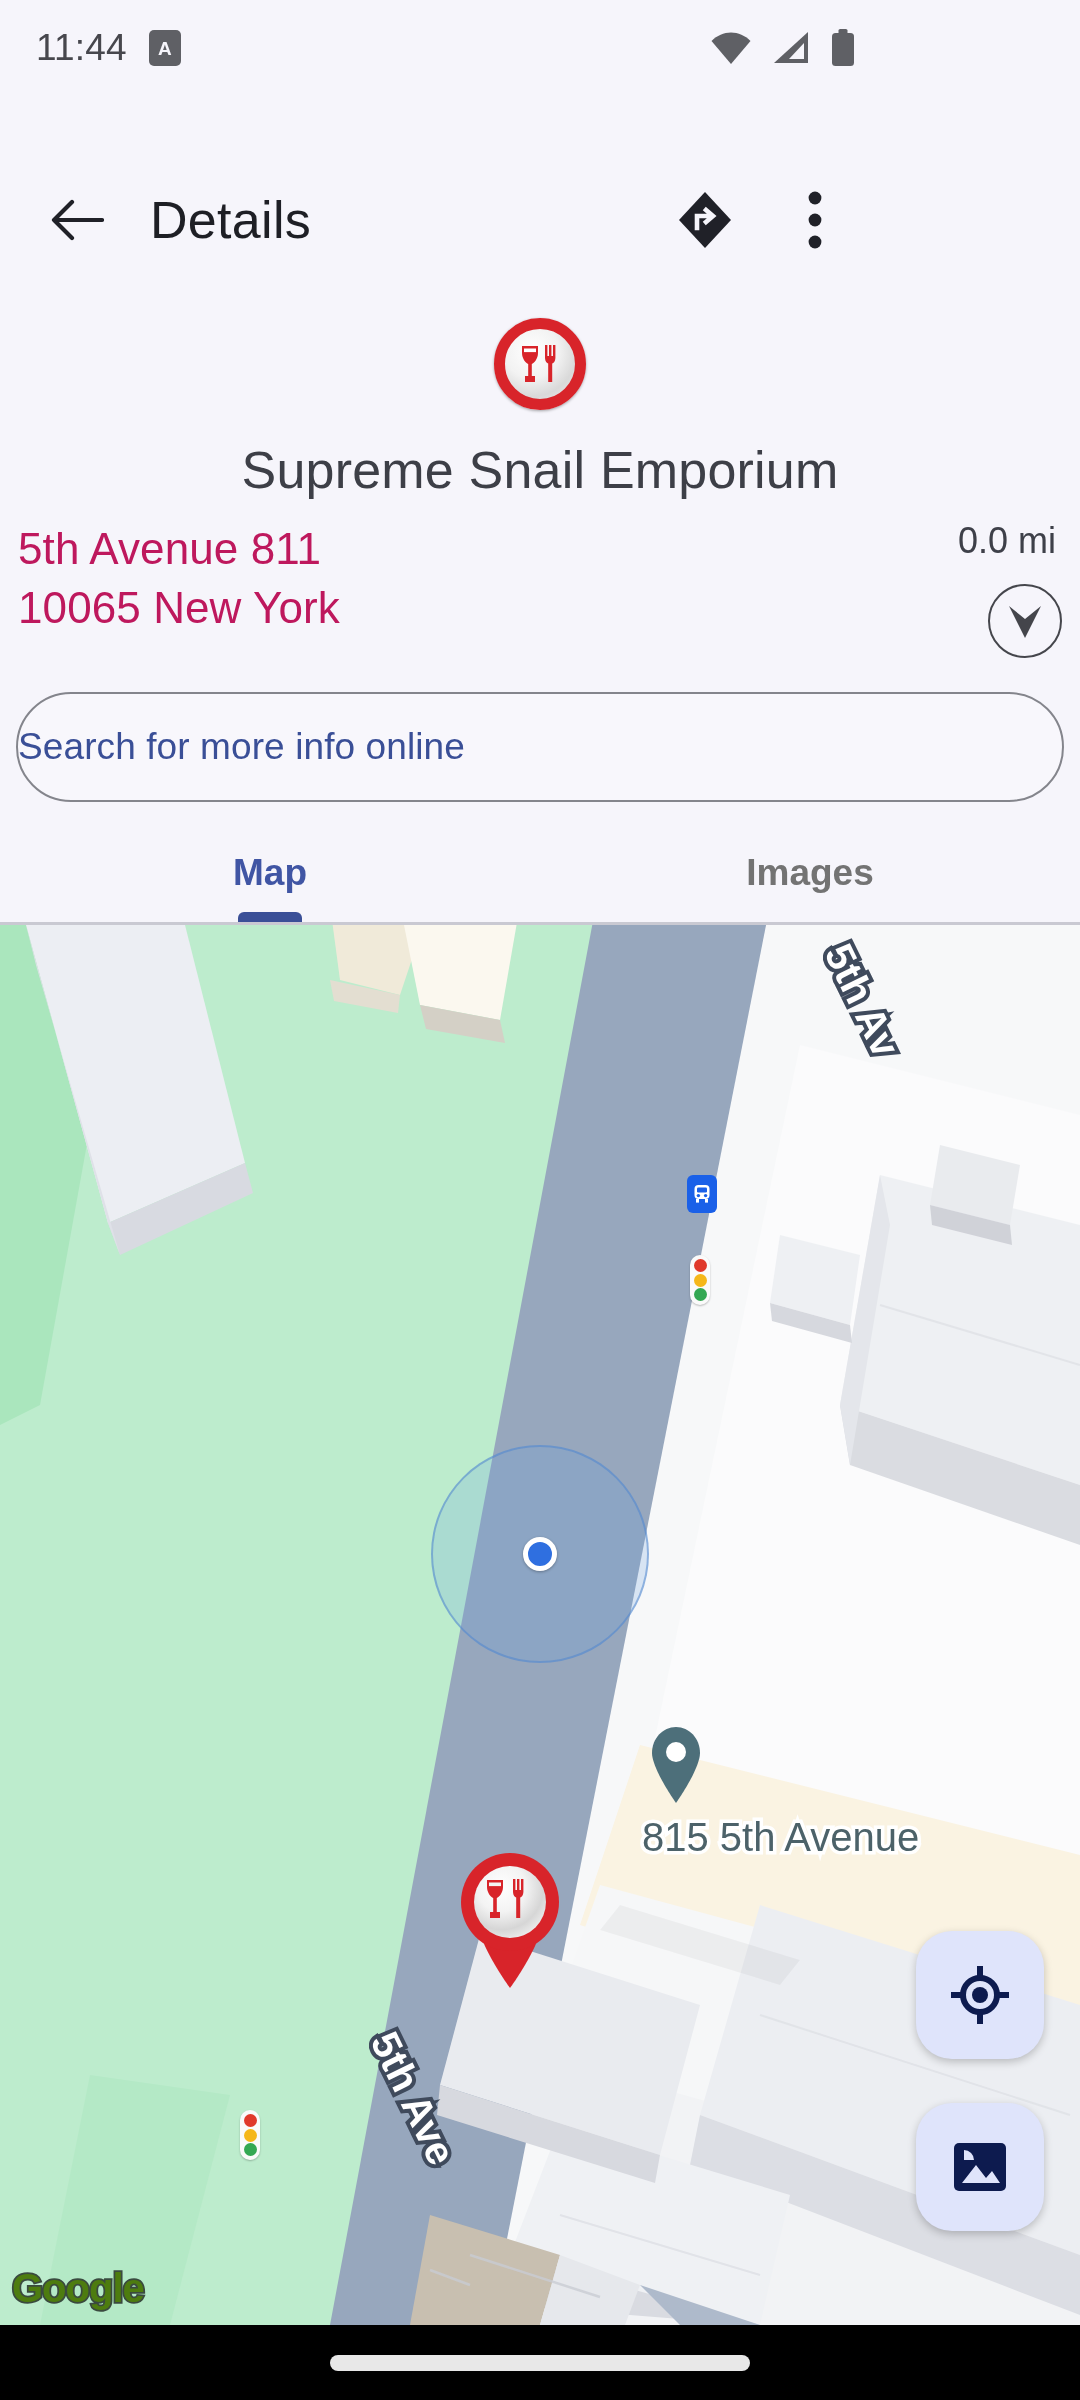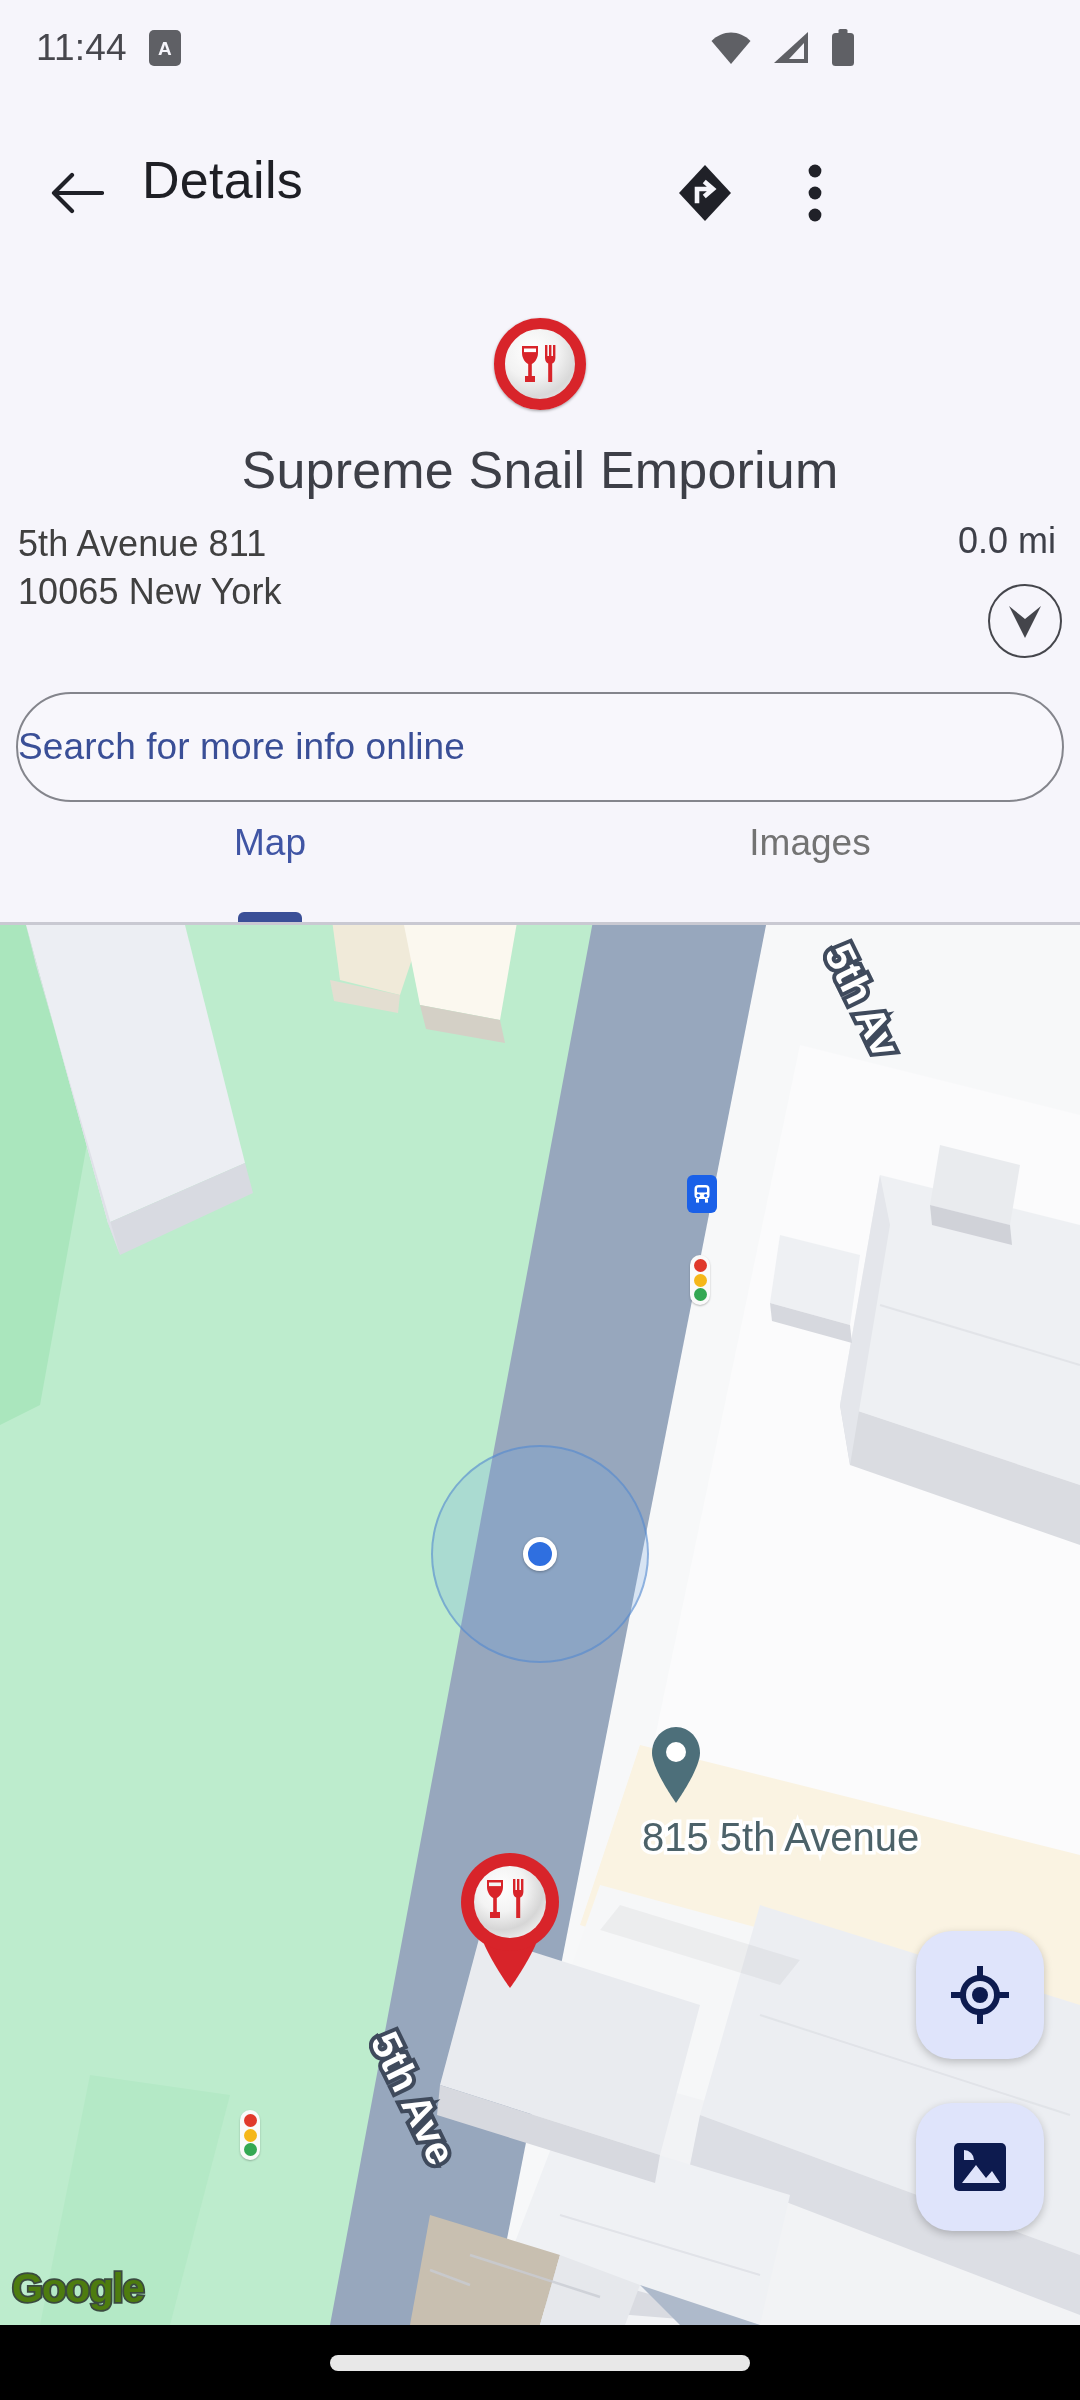--- a/index.html
+++ b/index.html
@@ -41,22 +41,23 @@
   .status-right {
     margin-left:auto;
     display:flex; align-items:center; gap:20px;
   }
   .status-right svg { display:block; }
 
   
   .appbar {
     position:absolute; top:150px; left:0;
     width:892px; height:140px;
-    display:flex; align-items:flex-start;
+    display:flex; align-items:center;
     padding:0 34px;
+    gap:8px;
   }
   .back-btn {
     width:86px; height:86px;
     display:flex; align-items:center; justify-content:center;
     cursor:pointer;
   }
   .appbar-title {
     font-size:52px;
     color:#1e1f25;
     margin-left:22px;
@@ -95,21 +96,21 @@
     letter-spacing:.2px;
   }
 
   .addr-row {
     position:absolute; top:520px; left:0; width:1080px;
     padding:0 18px;
     display:flex; align-items:flex-start;
   }
   .addr-block { line-height:1.33; }
   .addr-line {
-    font-size:36px; color:#404040;
+    font-size:44px; color:#be185d;
     letter-spacing:.1px;
   }
   .dist-block {
     margin-left:auto;
     display:flex; flex-direction:column; align-items:flex-end;
   }
   .dist-text {
     font-size:36px; color:#3e4049;
     padding-right:6px;
     text-align:center;
@@ -140,24 +141,25 @@
   }
 
   
   .tabs {
     position:absolute; top:822px; left:0;
     width:1080px; height:102px;
     display:flex;
   }
   .tab {
     flex:1;
-    display:flex; justify-content:center;
+    display:flex; align-items:center; justify-content:center;
     position:relative;
     cursor:pointer;
     font-size:37px;
+    font-weight:bold;
   }
   .tab.active { color:#4055a4; }
   .tab.inactive { color:#737373; }
   .tab-indicator {
     position:absolute; bottom:0; left:50%;
     transform:translateX(-50%);
     width:64px; height:12px;
     background:#3a4f97;
     border-radius:6px 6px 0 0;
   }

